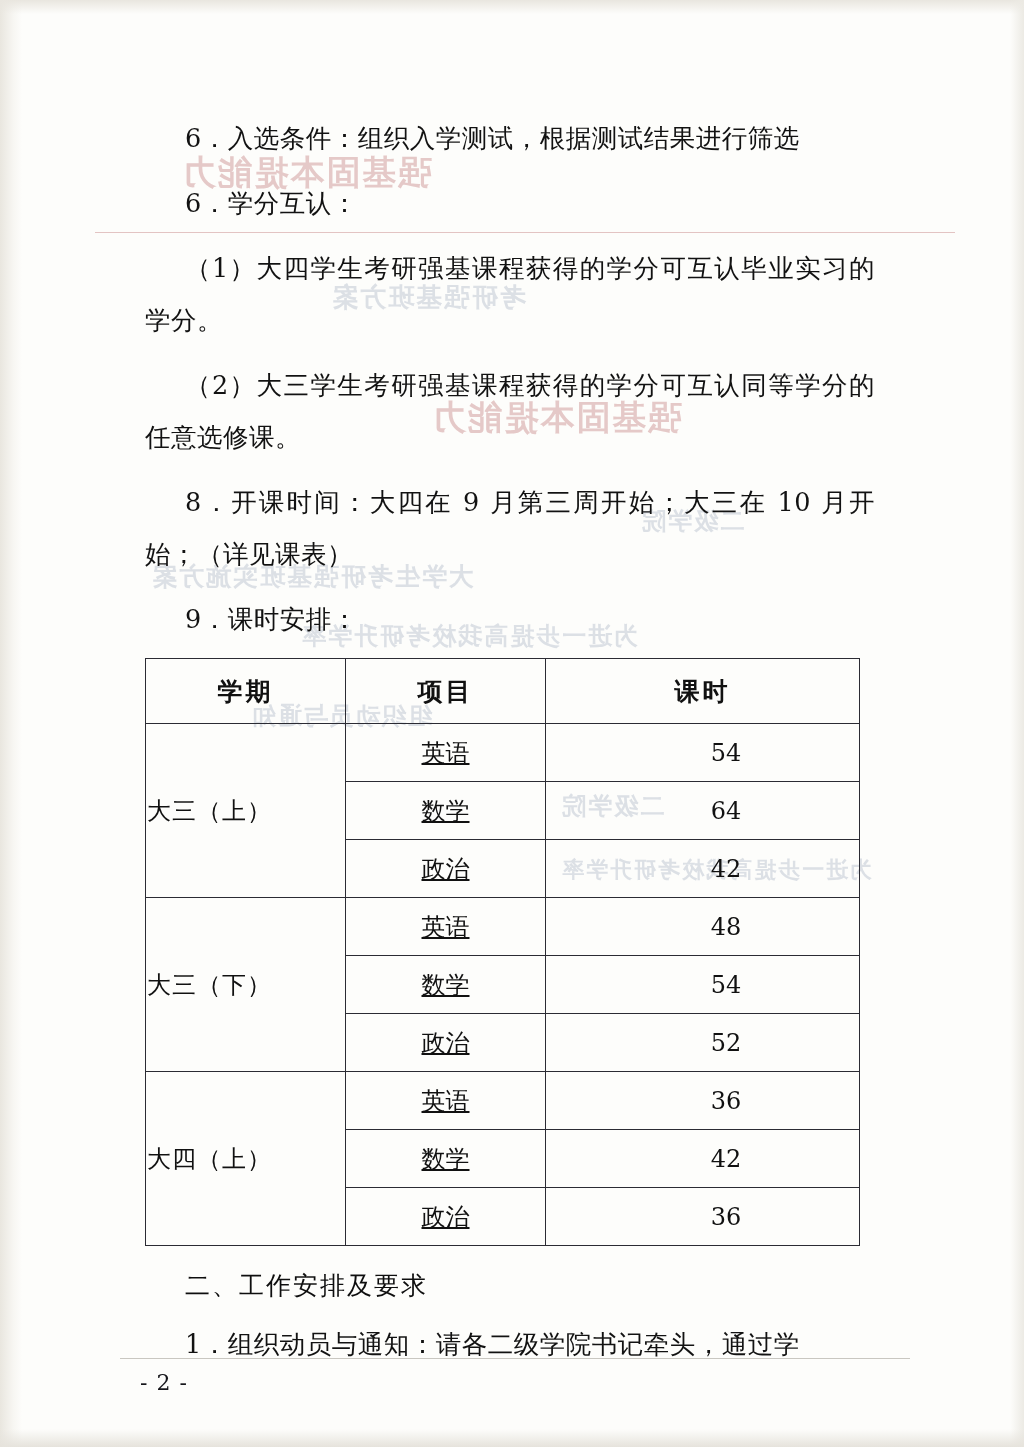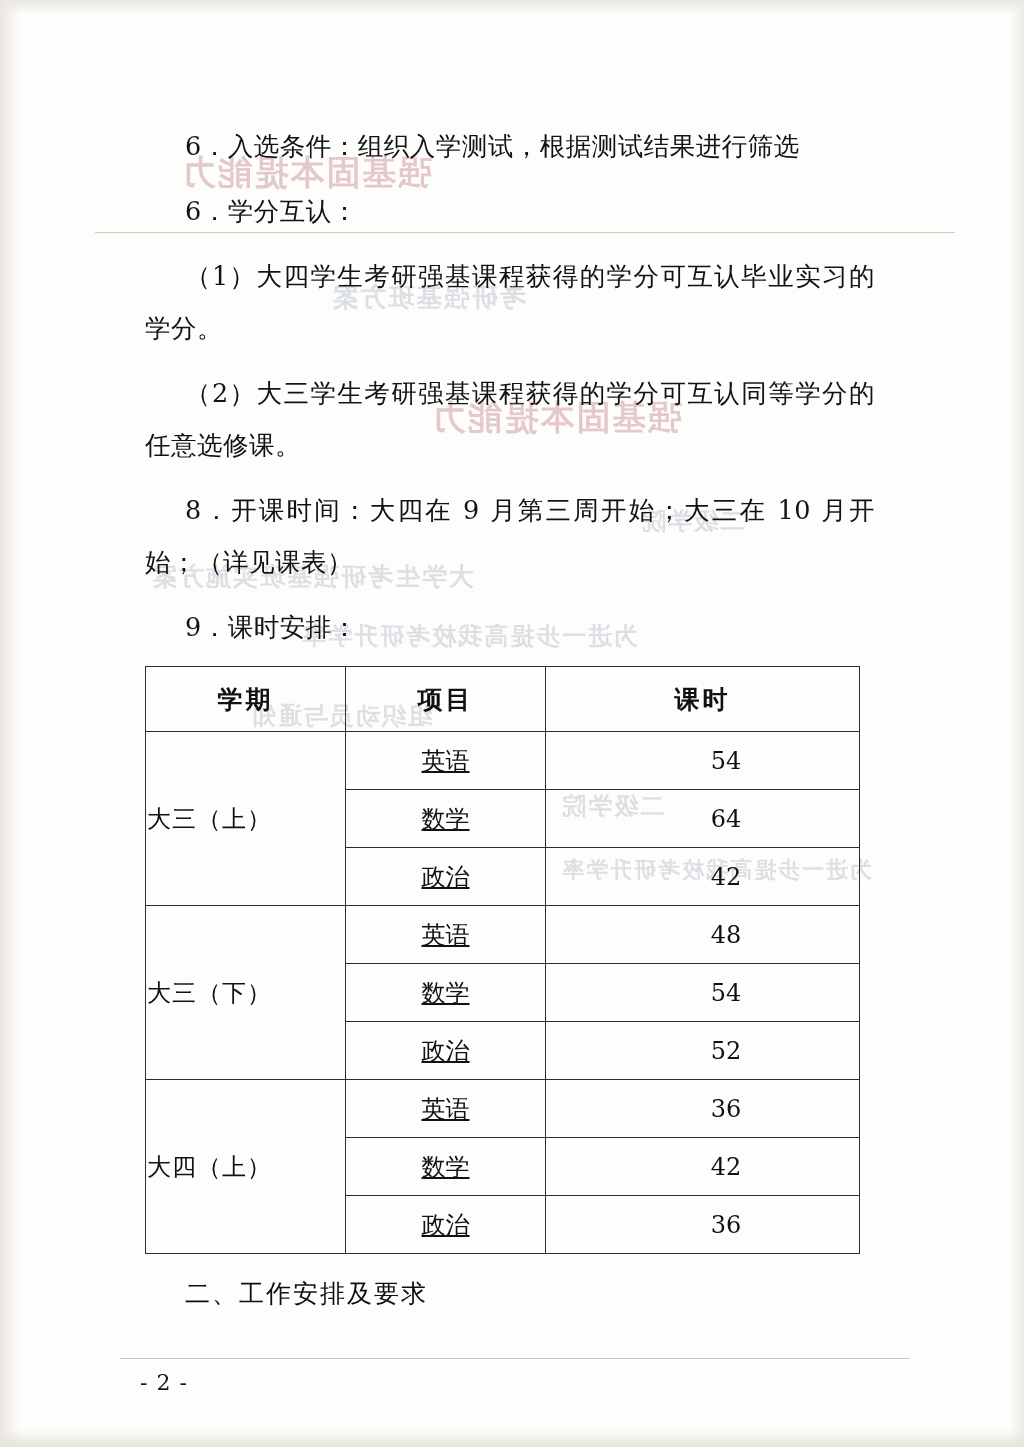--- a/index.html
+++ b/index.html
@@ -65,21 +65,21 @@
   .ghost.rule {
     height: 1px;
     background: #c98b8b;
     opacity: 0.5;
     transform: none;
   }
 
   .content {
     position: absolute;
     left: 145px;
-    top: 120px;
+    top: 112px;
     width: 730px;
   }
 
   p.para {
     margin: 0 0 13px 0;
     font-size: 25.5px;
     line-height: 52px;
     color: #121212;
     letter-spacing: 0.5px;
     text-align: justify;
@@ -233,17 +233,18 @@
           <td class="hoursval">42</td>
         </tr>
         <tr>
           <td class="subject">政治</td>
           <td class="hoursval">36</td>
         </tr>
       </tbody>
     </table>
 
     <div class="heading">二、工作安排及要求</div>
+    <p class="para indent">1．组织动员与通知：请各二级学院书记牵头，通过学</p>
   </div>
 
   <div class="footer-rule"></div>
   <div class="page-number">- 2 -</div>
 </div>
 
 </body></html>

